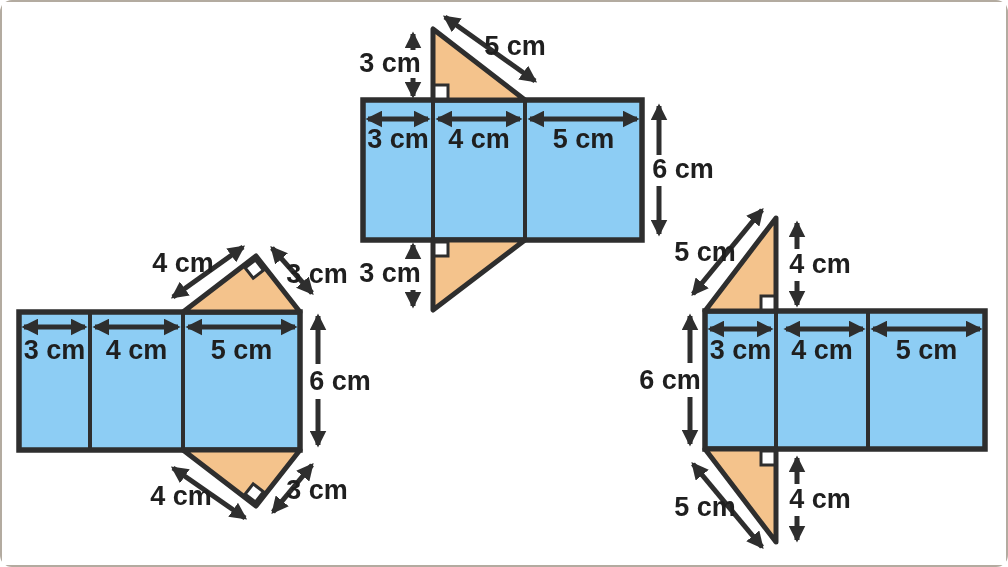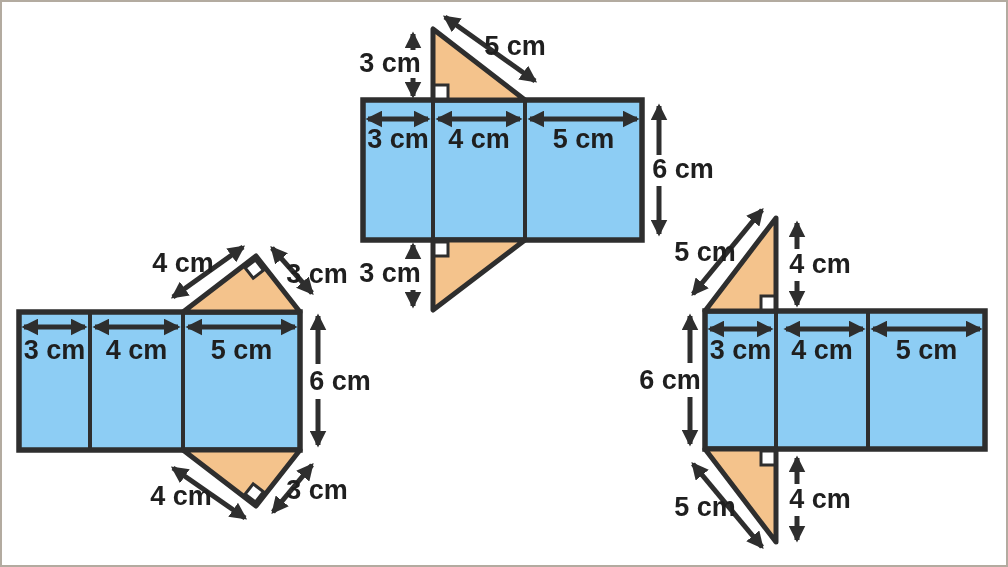--- a/index.html
+++ b/index.html
@@ -12,20 +12,21 @@
     --background: #ffffff;
   }
   html, body { margin: 0; padding: 0; }
   #canvas {
     position: relative;
     width: 1008px;
     height: 567px;
     background: var(--background);
     font-family: "Liberation Sans", "DejaVu Sans", sans-serif;
     overflow: hidden;
+    border-radius: 12px;
   }
   #frame {
     position: absolute;
     inset: 0;
     border: 2px solid var(--frame-border);
     pointer-events: none;
     z-index: 5;
   }
   svg { position: absolute; left: 0; top: 0; }
   .face-rect   { fill: var(--rect-fill); stroke: var(--stroke); stroke-width: 4; }

